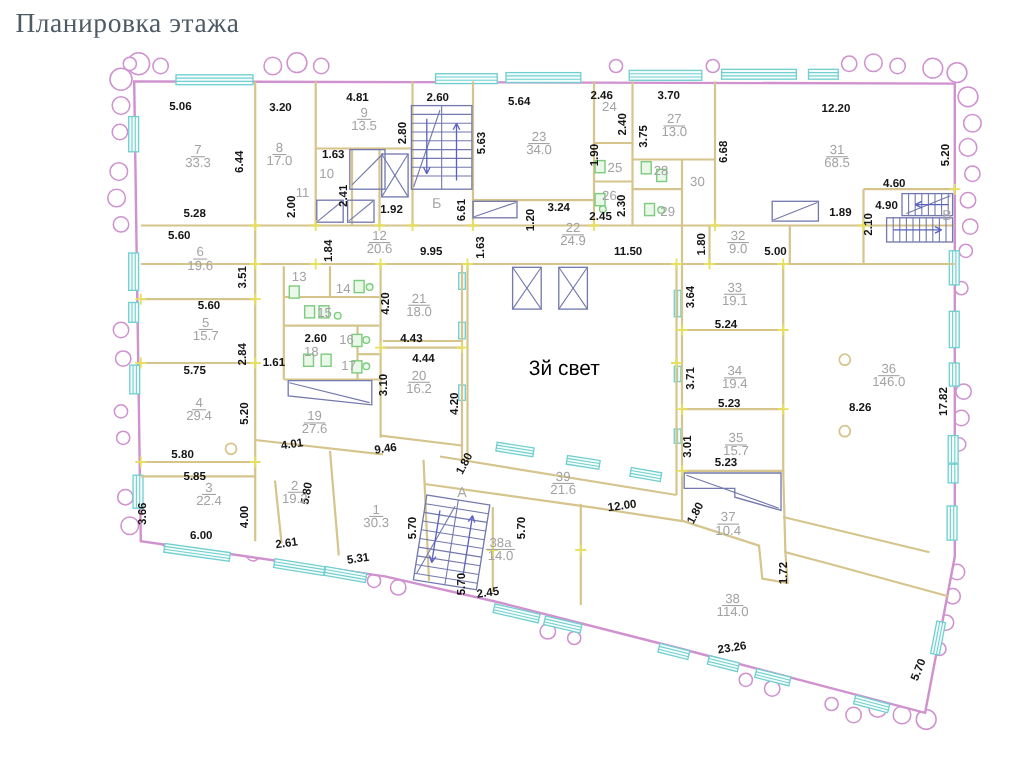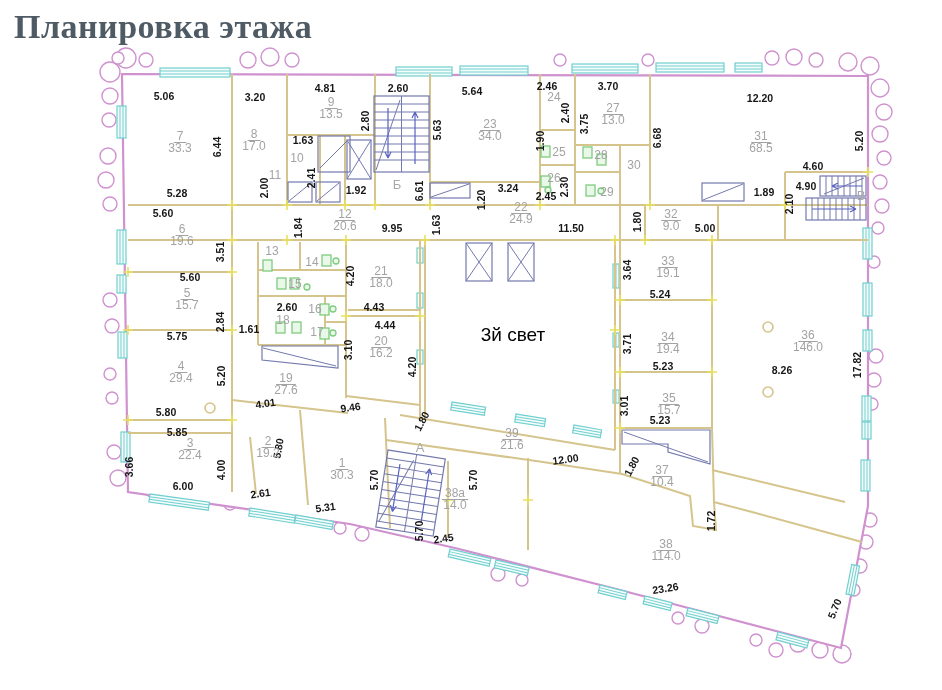--- a/index.html
+++ b/index.html
@@ -1,19 +1,19 @@
 <!DOCTYPE html>
 <html><head>
 <meta charset="utf-8">
 <style>
   html,body{margin:0;padding:0;background:#ffffff;}
   #page{position:relative;width:942px;height:690px;overflow:hidden;background:#fff;
         font-family:"Liberation Sans",sans-serif;}
   #title{position:absolute;left:14px;top:8px;margin:0;font-family:"Liberation Serif",serif;
-         font-weight:700;font-size:34px;color:#4e5a64;letter-spacing:.5px;}
+         font-weight:400;font-size:25px;color:#4e5a64;letter-spacing:.5px;}
   svg{position:absolute;left:0;top:0;}
   
   #scallops circle{fill:#ffffff;stroke:#cf92cf;stroke-width:1.4;}
   #shell{fill:#ffffff;stroke:#cf92cf;stroke-width:2.2;}
   #windows rect{fill:#f4fcfc;stroke:#72cfcf;stroke-width:1.2;}
   #windows path{fill:none;stroke:#72cfcf;stroke-width:1;}
   #walls line,#walls path{fill:none;stroke:#d5c48c;stroke-width:2;}
   #columns circle{fill:none;stroke:#d5c48c;stroke-width:1.6;}
   .navy rect,.navy polygon{fill:none;stroke:#7379ad;stroke-width:1.2;}
   .navy line,.navy path{fill:none;stroke:#7379ad;stroke-width:1;}

